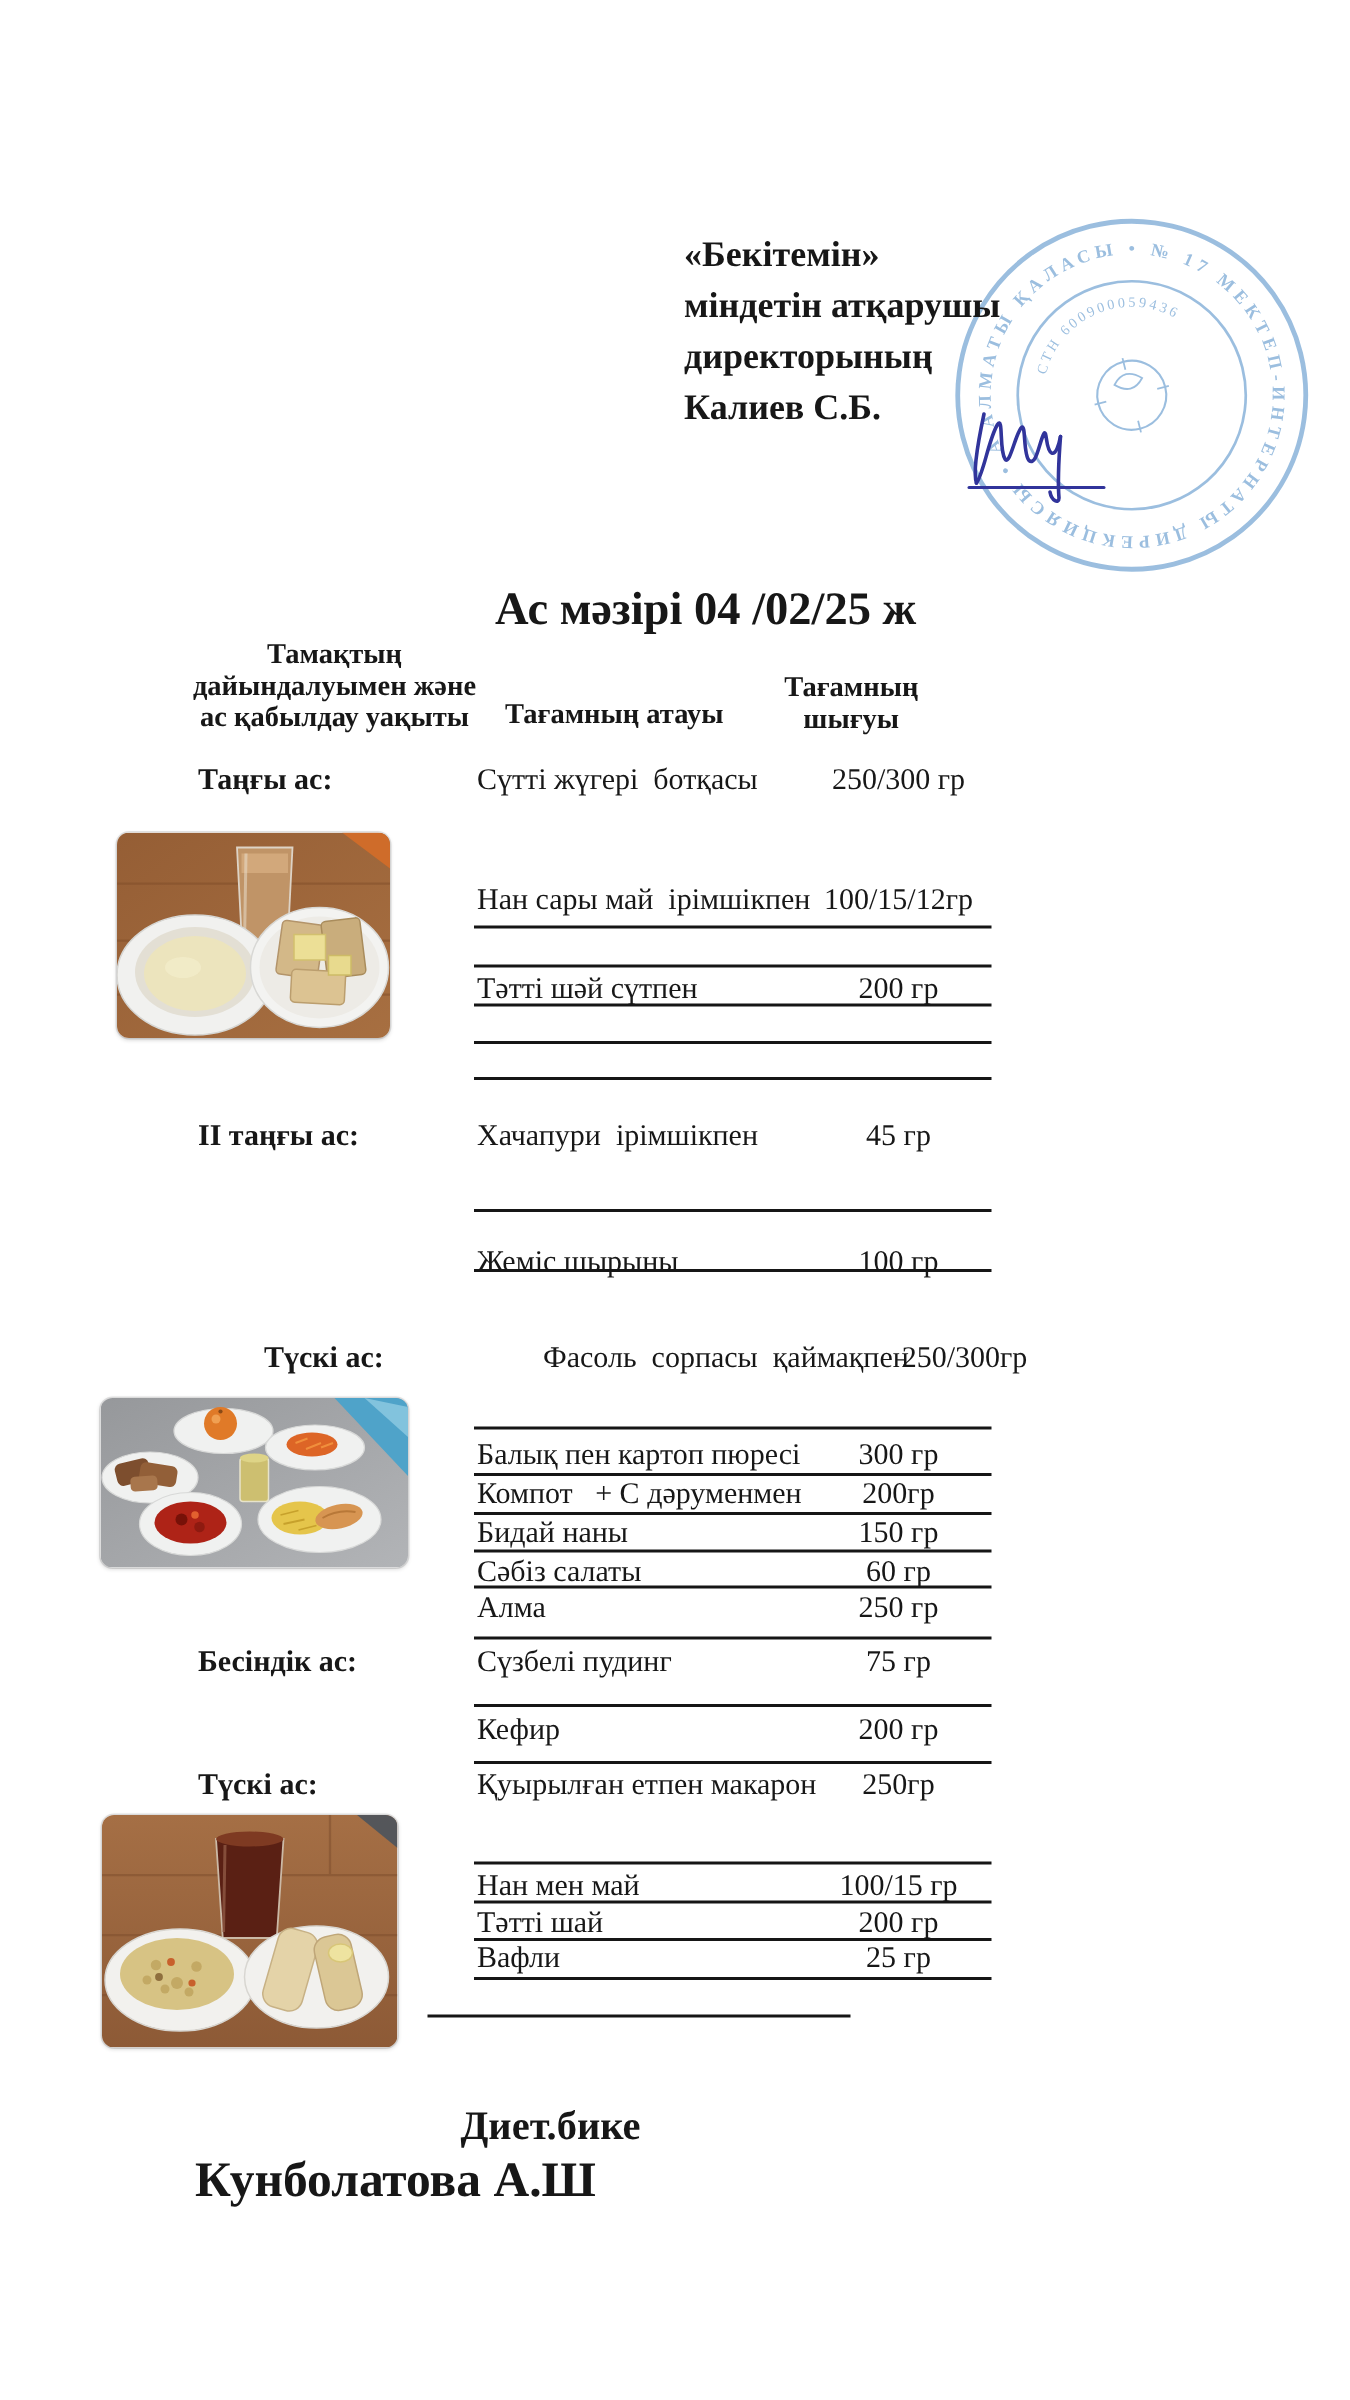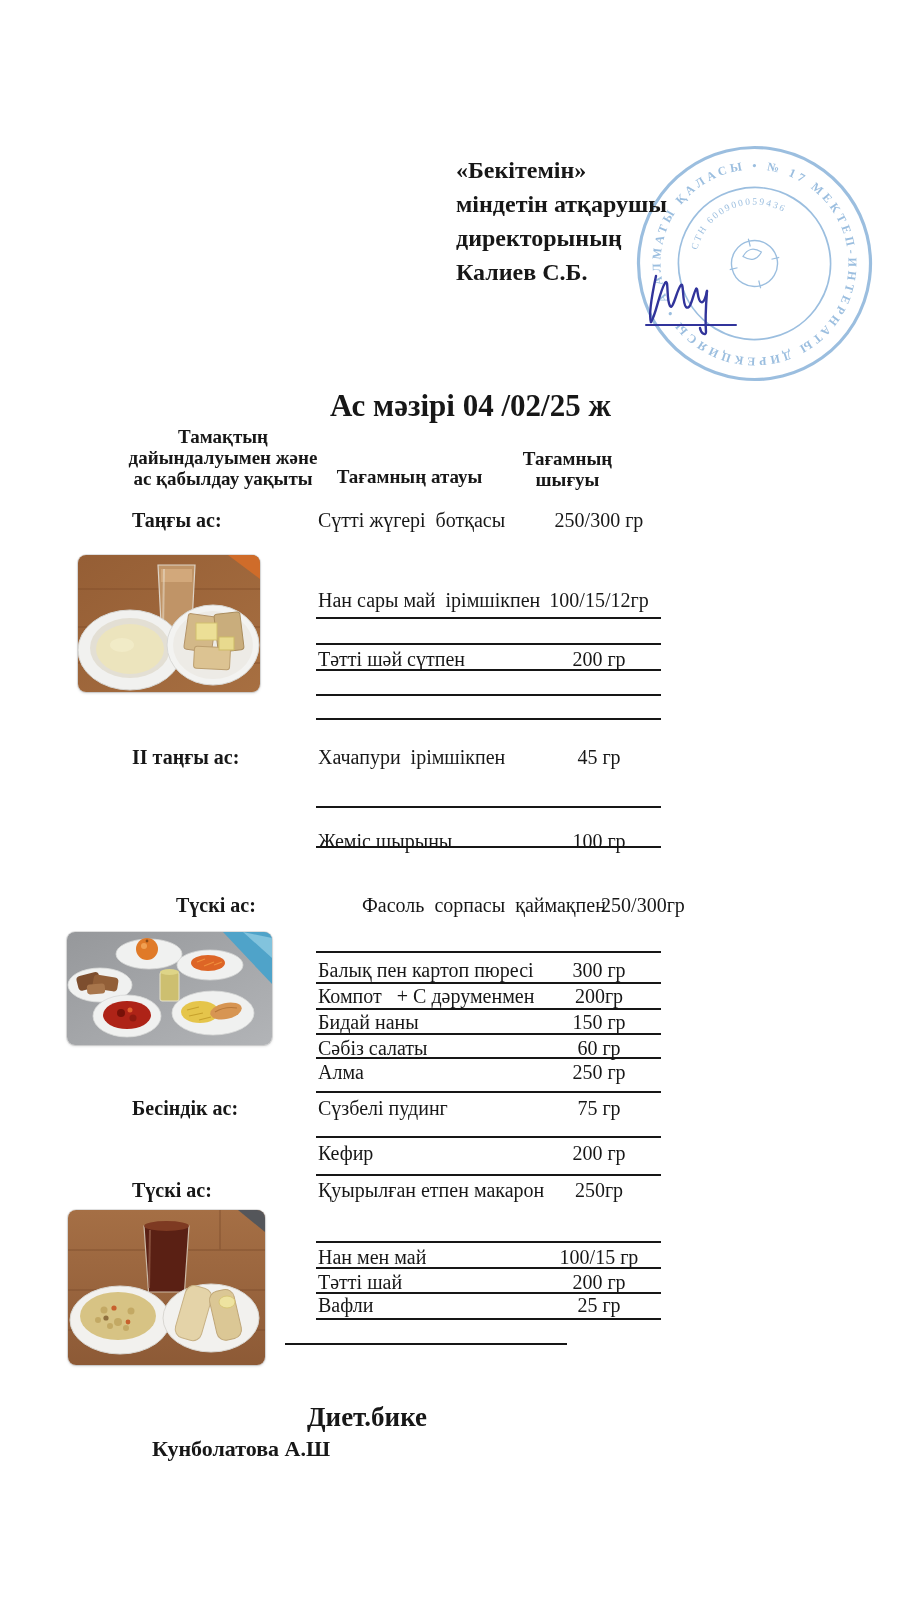--- a/index.html
+++ b/index.html
@@ -21,21 +21,21 @@
   .mrow .t{position:absolute;left:132px;width:180px;font-weight:bold;white-space:pre;}
   .mrow .d{position:absolute;left:318px;width:220px;white-space:pre;}
   .mrow .q{position:absolute;left:535px;width:128px;text-align:center;white-space:pre;}
   .rule{position:absolute;height:2px;background:#161616;}
   
   .photo{position:absolute;border-radius:8px;overflow:hidden;
          box-shadow:0 0 0 1px rgba(0,0,0,.10),0 1px 3px rgba(0,0,0,.18);}
   .photo svg{display:block;}
   
   .foot-role{left:307px;top:1402px;font-size:27px;font-weight:bold;}
-  .foot-name{left:130px;top:1436px;font-size:22px;font-weight:bold;margin-left:22px;}
+  .foot-name{left:130px;top:1436px;font-size:33px;font-weight:bold;}
   
   .stamp{left:633px;top:142px;width:243px;height:243px;opacity:.62;}
   .sig{left:643px;top:270px;width:108px;height:68px;}
 </style>
 </head>
 <body>
 
 <div class="page">
 
   <svg class="abs stamp" viewBox="0 0 243 243">

